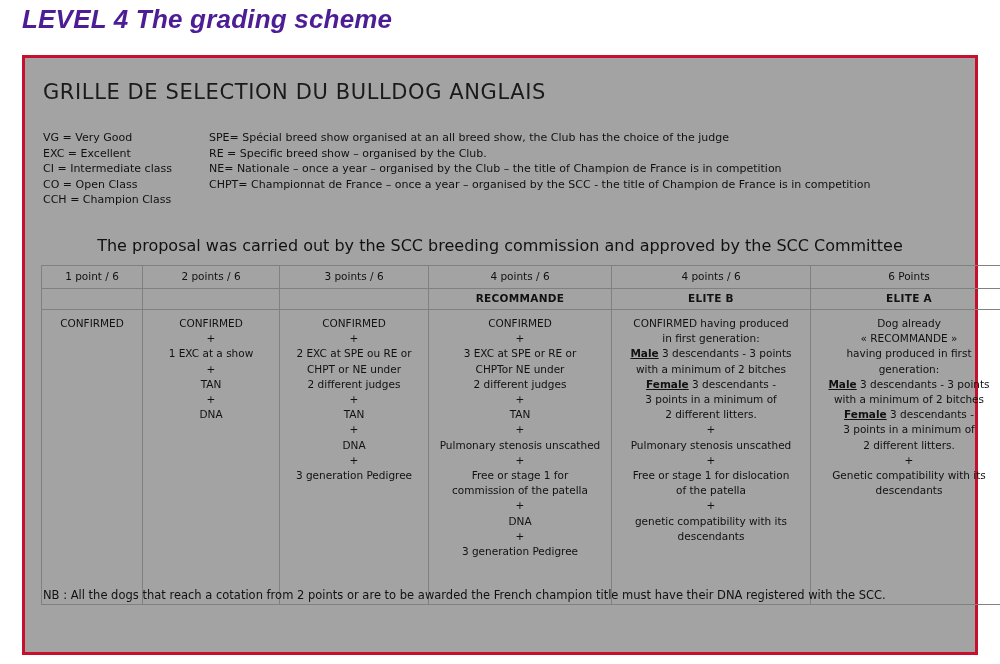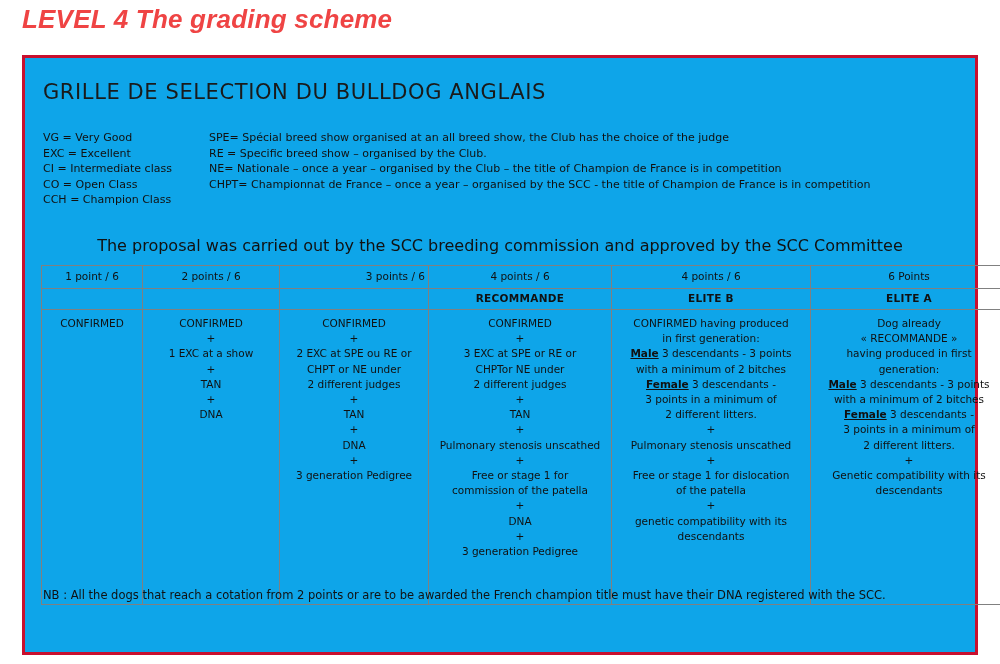--- a/index.html
+++ b/index.html
@@ -18,34 +18,34 @@
 
   
   #page-title {
     position: absolute;
     left: 22px;
     top: 4px;
     font-family: "Liberation Sans", sans-serif;
     font-size: 26px;
     font-weight: bold;
     font-style: italic;
-    color: #ef4444;
+    color: #4c1d95;
     letter-spacing: 0.2px;
     white-space: nowrap;
   }
 
   
   #card {
     position: absolute;
     left: 22px;
     top: 55px;
     width: 956px;
     height: 600px;
     border: 3px solid #c8102e;
-    background: #0ea5e9;
+    background: #a3a3a3;
     box-sizing: border-box;
   }
 
   #doc-heading {
     position: absolute;
     left: 18px;
     top: 22px;
     font-family: "DejaVu Sans", sans-serif;
     font-size: 21px;
     font-weight: 400;
@@ -176,21 +176,21 @@
     </div>
 
   <div id="proposal">The proposal was carried out by the SCC breeding commission and approved by the SCC Committee</div>
 
   <div id="grid-wrap">
     <table id="grid">
       <tbody>
         <tr class="hdr-points">
             <td style="width: 94px;">1 point / 6</td>
             <td style="width: 130px;">2 points / 6</td>
-            <td style="width: 142px; text-align: right;">3 points / 6</td>
+            <td style="width: 142px;">3 points / 6</td>
             <td style="width: 176px;">4 points / 6</td>
             <td style="width: 192px;">4 points / 6</td>
             <td style="width: 190px;">6 Points</td>
           </tr>
         <tr class="hdr-label">
             <td></td>
             <td></td>
             <td></td>
             <td>RECOMMANDE</td>
             <td>ELITE B</td>

